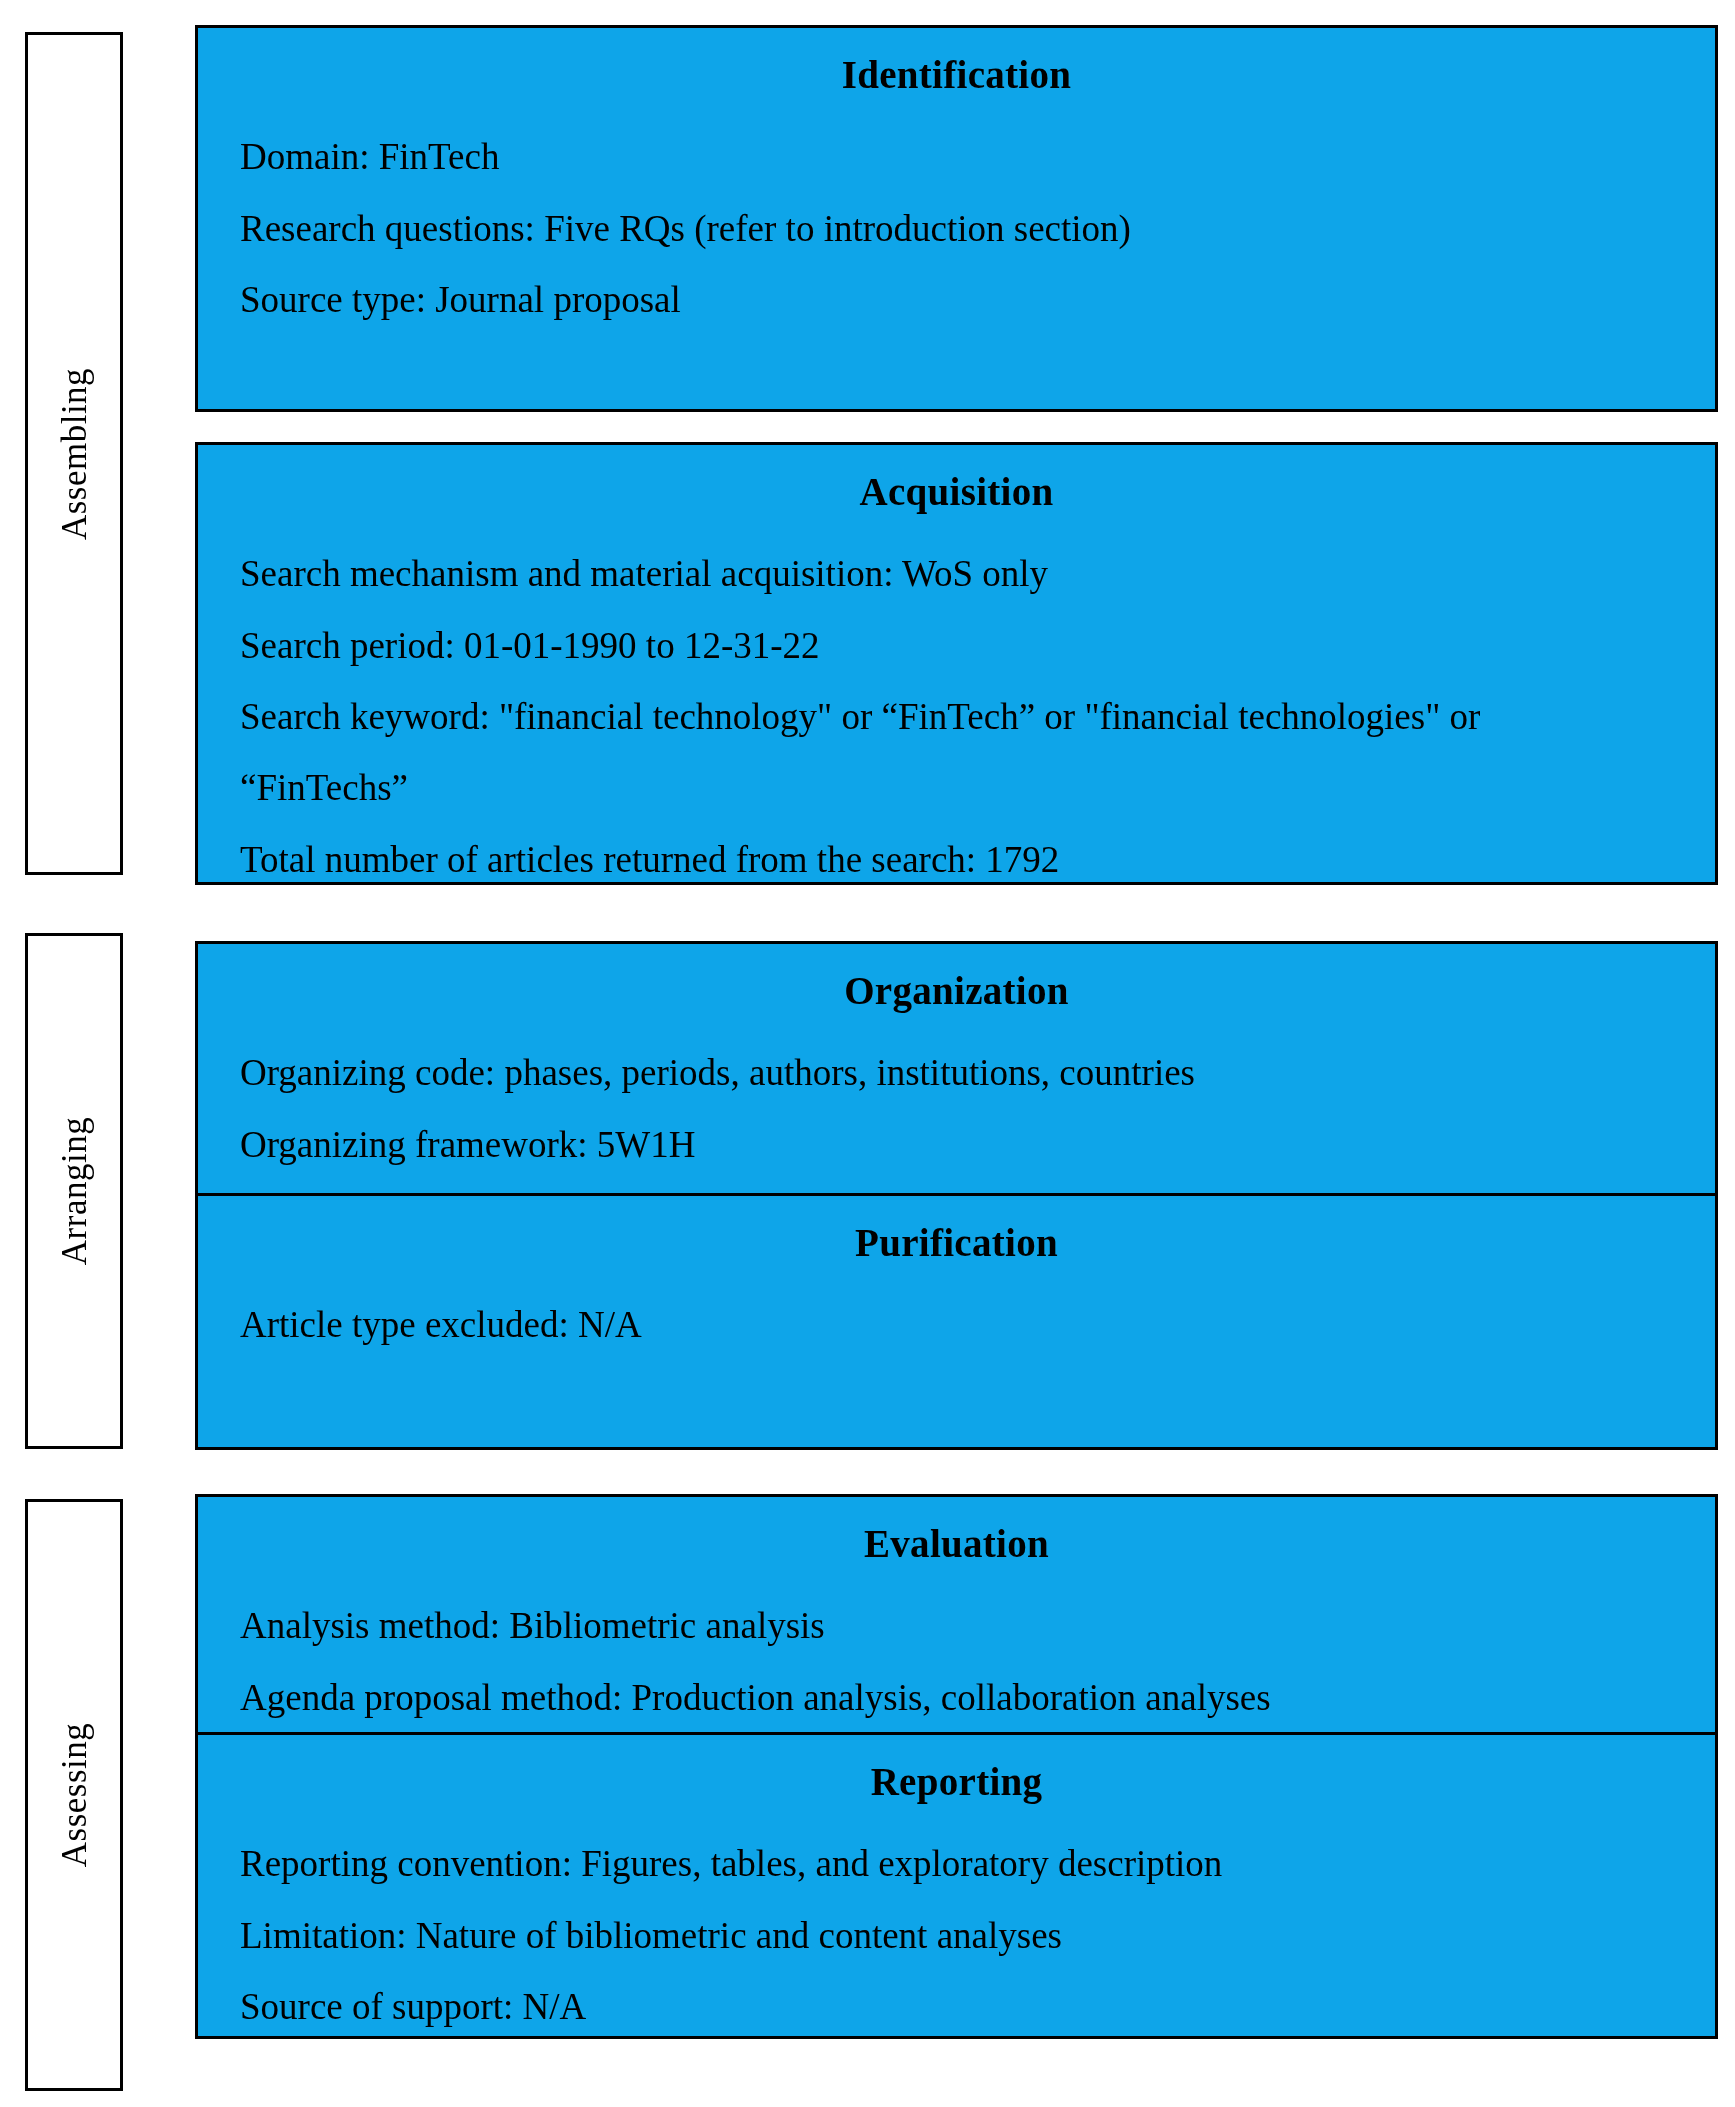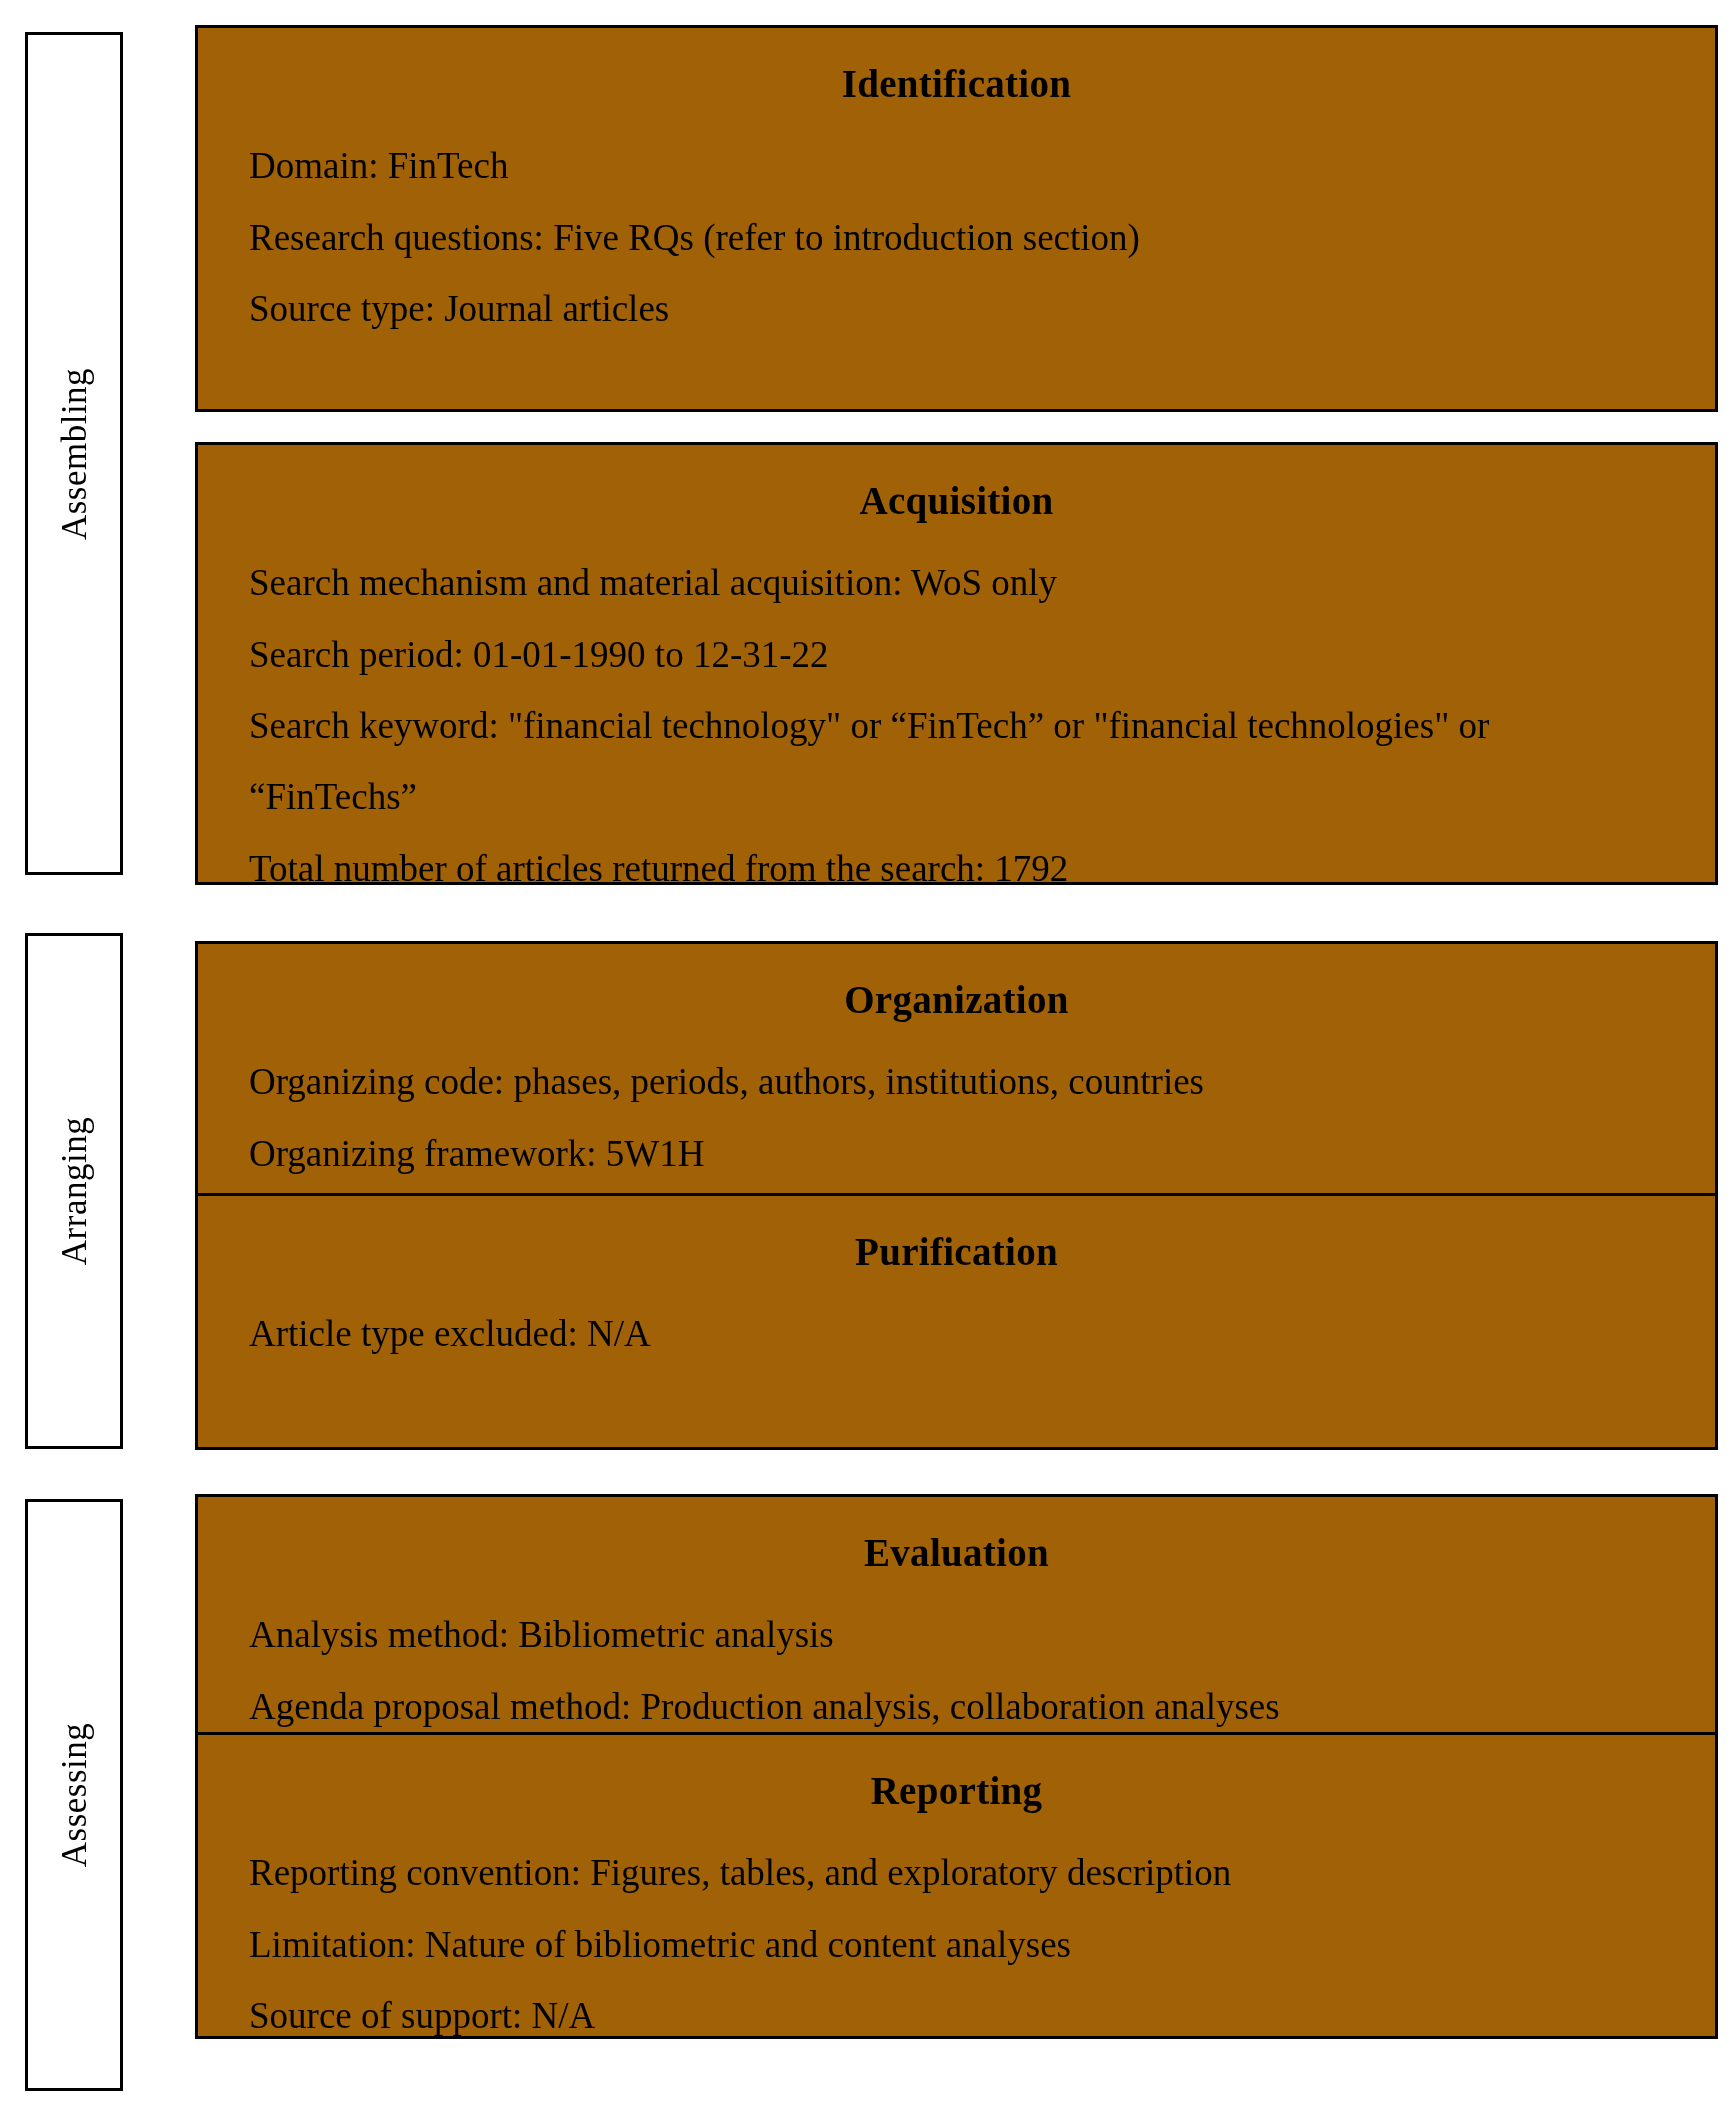--- a/index.html
+++ b/index.html
@@ -60,22 +60,22 @@
     width: 1523px;
     box-sizing: border-box;
   }
 
   .content-box {
     position: absolute;
     left: 0;
     width: 1523px;
     border: 3.6px solid #000000;
     box-sizing: border-box;
-    background: #a16207;
-    padding: 13px;
+    background: #0ea5e9;
+    padding: 4px;
   }
 
   .box-title {
     display: block;
     text-align: center;
     font-weight: bold;
     font-size: 39px;
     line-height: 1.0;
     margin: 0;
     padding: 22.6px 0 0 0;
@@ -107,21 +107,21 @@
       <span class="phase-bracket-label">Assembling</span>
     </div>
 
     <div class="box-column" style="top:0; height:915px;">
 
       <div class="content-box" style="top:25px; height:387px;">
         <span class="box-title">Identification</span>
         <span class="box-lines">
           <span class="box-line">Domain: FinTech</span>
           <span class="box-line">Research questions: Five RQs (refer to introduction section)</span>
-          <span class="box-line">Source type: Journal articles</span>
+          <span class="box-line">Source type: Journal proposal</span>
         </span>
       </div>
 
       <div class="content-box" style="top:442px; height:443px;">
         <span class="box-title">Acquisition</span>
         <span class="box-lines">
           <span class="box-line">Search mechanism and material acquisition: WoS only</span>
           <span class="box-line">Search period: 01-01-1990 to 12-31-22</span>
           <span class="box-line" style="padding-right:72px;">Search keyword: "financial technology" or “FinTech” or "financial technologies" or “FinTechs”</span>
           <span class="box-line">Total number of articles returned from the search: 1792</span>

